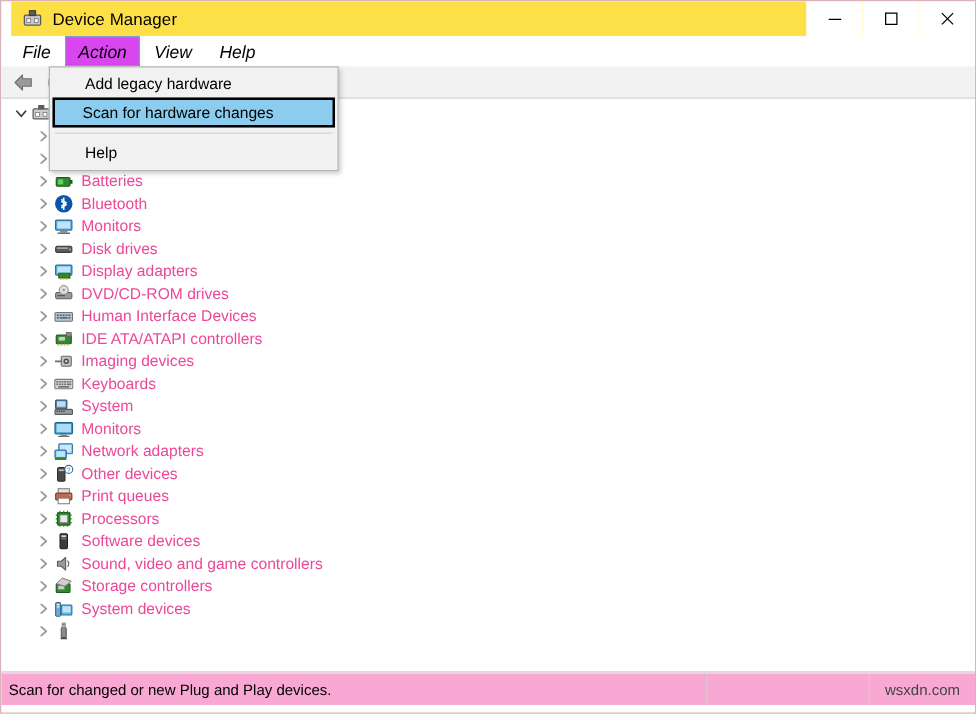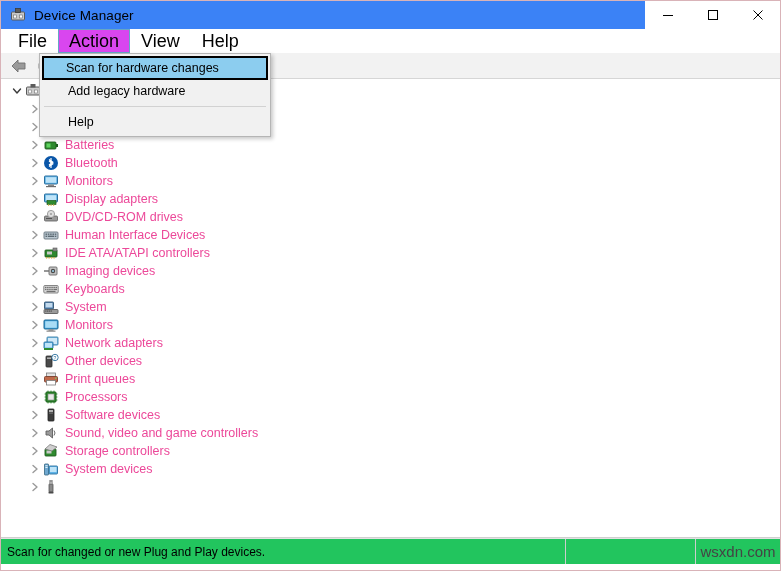--- a/index.html
+++ b/index.html
@@ -21,23 +21,24 @@
     box-sizing: border-box;
     border: 1px solid #d9b3b8;
     background: #ffffff;
     overflow: hidden;
   }
 
   
   #titlebar {
     position: relative;
     height: 28px;
-    background: #3b82f6;
-    display: flex;
-    align-items: center;
+    background: #fde047;
+    display: flex;
+    align-items: center;
+    margin-left: 8px;
   }
   #title-icon {
     width: 18px;
     height: 18px;
     margin-left: 8px;
     margin-right: 7px;
     flex: 0 0 auto;
   }
   #title-text {
     font-size: 13.5px;
@@ -68,25 +69,26 @@
     background: #ffffff;
     display: flex;
     align-items: stretch;
     padding-left: 6px;
     z-index: 40;
   }
   .menuitem {
     display: flex;
     align-items: center;
     padding: 0 10px;
-    font-size: 18px;
+    font-size: 14px;
     color: #000000;
     white-space: nowrap;
     box-sizing: border-box;
     border: 1px solid transparent;
+    font-style: italic;
   }
   .menuitem.open {
     background: #d946ef;
     border: 1px solid #66a7c5;
   }
 
   
   #toolbar {
     position: relative;
     height: 26px;
@@ -193,21 +195,21 @@
   .ddsep {
     height: 1px;
     background: #d2d2d2;
     margin: 4px 4px 4px 4px;
   }
 
   
   #statusbar {
     position: relative;
     height: 26px;
-    background: #22c55e;
+    background: #f9a8d4;
     display: flex;
     align-items: stretch;
     box-sizing: border-box;
     border-top: 1px solid #e2e2e2;
   }
   #status-main {
     flex: 0 0 565px;
     display: flex;
     align-items: center;
     padding-left: 6px;
@@ -220,21 +222,21 @@
   #status-mid {
     flex: 0 0 130px;
     border-right: 1px solid #cdcdcd;
     box-sizing: border-box;
   }
   #status-right {
     flex: 1 1 auto;
     display: flex;
     align-items: center;
     justify-content: center;
-    font-size: 15px;
+    font-size: 12px;
     color: #444444;
     white-space: nowrap;
   }
 </style>
 </head>
 <body>
 
 <div id="window">
 
   <div id="titlebar">
@@ -380,20 +382,35 @@
           <span class="tlabel">Monitors</span>
         </div>
         <div class="treerow lvl1">
           <span class="chev">
             <svg width="10" height="10" viewBox="0 0 10 10">
               <path d="M3 1.5 L7 5 L3 8.5" fill="none" stroke="#9a9a9a" stroke-width="1.4" stroke-linecap="round" stroke-linejoin="round"></path>
             </svg>
           </span>
           <span class="ico">
             <svg width="16" height="16" viewBox="0 0 16 16">
+              <rect x="1.5" y="6" width="13" height="5" rx="1" fill="#5a5a5a" stroke="#3a3a3a" stroke-width="0.8"></rect>
+              <rect x="2.5" y="7" width="9" height="1" fill="#bdbdbd"></rect>
+              <circle cx="13" cy="8.6" r="0.8" fill="#7bd07b"></circle>
+            </svg>
+          </span>
+          <span class="tlabel">Disk drives</span>
+        </div>
+        <div class="treerow lvl1">
+          <span class="chev">
+            <svg width="10" height="10" viewBox="0 0 10 10">
+              <path d="M3 1.5 L7 5 L3 8.5" fill="none" stroke="#9a9a9a" stroke-width="1.4" stroke-linecap="round" stroke-linejoin="round"></path>
+            </svg>
+          </span>
+          <span class="ico">
+            <svg width="16" height="16" viewBox="0 0 16 16">
               <rect x="1.5" y="3" width="13" height="8" rx="0.8" fill="#5fb4e8" stroke="#2a6f9e" stroke-width="1"></rect>
               <rect x="2.8" y="4.2" width="10.4" height="5.6" fill="#bfe4f8"></rect>
               <rect x="4" y="9.5" width="9" height="4" fill="#2f8a2f" stroke="#1d5c1d" stroke-width="0.7"></rect>
               <rect x="5" y="13.4" width="1.2" height="1.4" fill="#d8b24a"></rect>
               <rect x="7.5" y="13.4" width="1.2" height="1.4" fill="#d8b24a"></rect>
               <rect x="10" y="13.4" width="1.2" height="1.4" fill="#d8b24a"></rect>
             </svg>
           </span>
           <span class="tlabel">Display adapters</span>
         </div>
@@ -687,22 +704,22 @@
               <rect x="6.8" y="1.5" width="2.4" height="3.5" fill="#c9c9c9" stroke="#7a7a7a" stroke-width="0.7"></rect>
               <rect x="7.3" y="2.3" width="1.4" height="0.9" fill="#6a6a6a"></rect>
               <rect x="5.5" y="12.8" width="5" height="1.6" rx="0.4" fill="#4a4a4a"></rect>
             </svg>
           </span>
         </div>
       </div>
   </div>
 
   <div id="dropdown">
+    <div class="dditem">Add legacy hardware</div>
     <div class="dditem selected">Scan for hardware changes</div>
-    <div class="dditem">Add legacy hardware</div>
     <div class="ddsep"></div>
     <div class="dditem">Help</div>
   </div>
 
   <div id="statusbar">
     <div id="status-main">Scan for changed or new Plug and Play devices.</div>
     <div id="status-mid"></div>
     <div id="status-right">wsxdn.com</div>
   </div>
 

